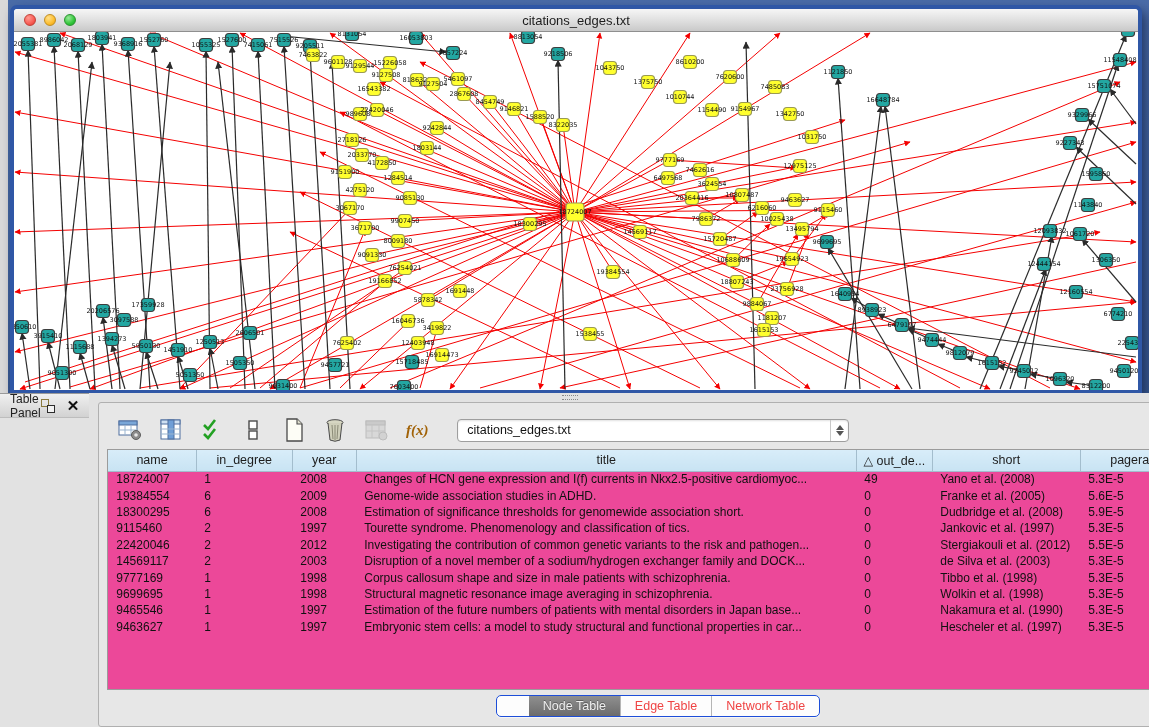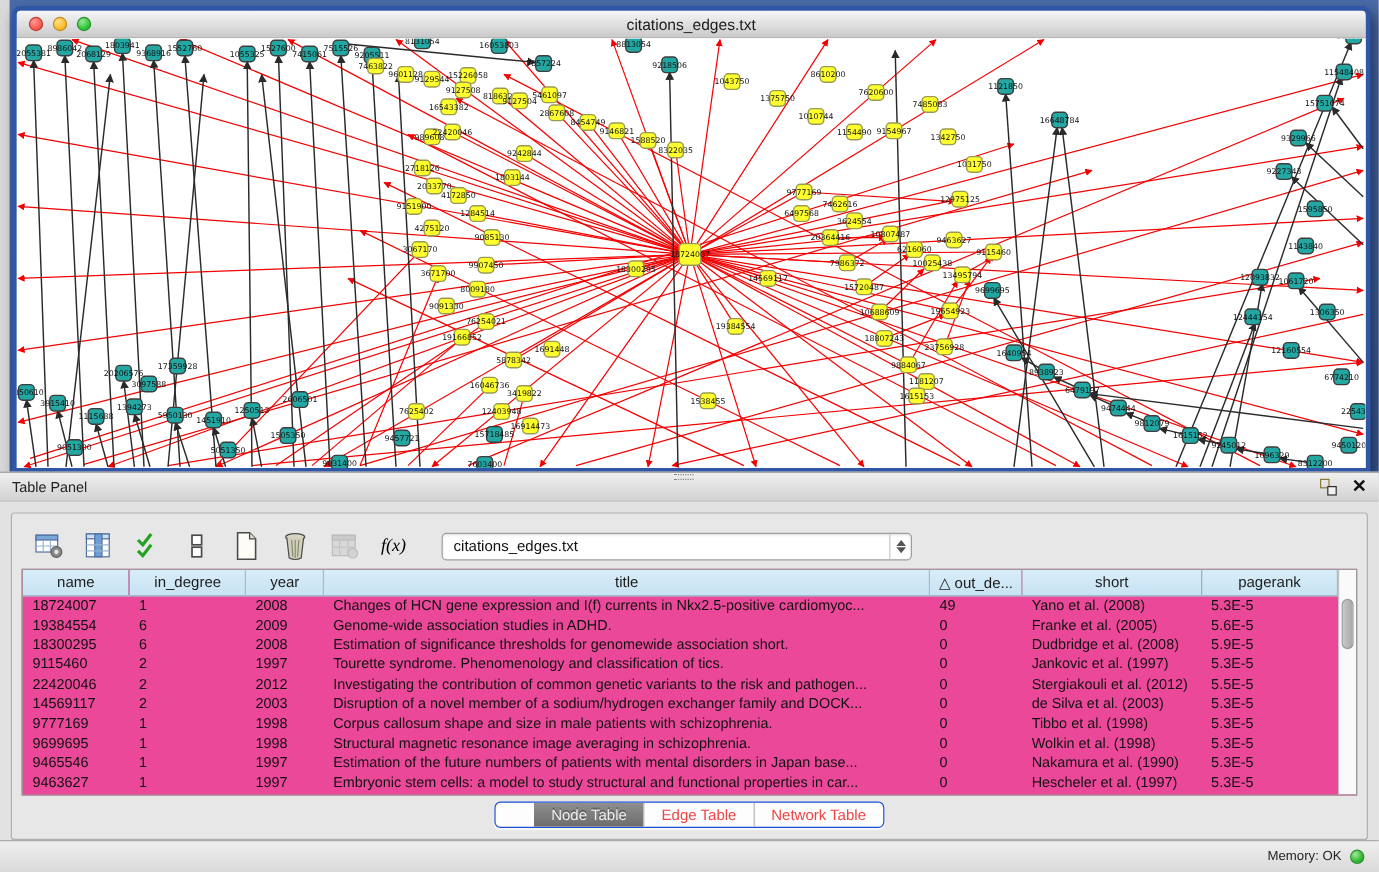--- a/index.html
+++ b/index.html
@@ -20,40 +20,40 @@
   .light { width:12px; height:12px; border-radius:50%; }
   .light.red    { background:radial-gradient(circle at 35% 30%,#ff9a92,#f85c54 60%,#d8372e); border:1px solid #c24138; }
   .light.yellow { background:radial-gradient(circle at 35% 30%,#ffe08a,#fdbd2e 60%,#e09c12); border:1px solid #c08e23; }
   .light.green  { background:radial-gradient(circle at 35% 30%,#9ae89a,#32c73a 60%,#1ba026); border:1px solid #2a9330; }
   .win-title { position:absolute; left:0; right:0; text-align:center; font-size:13px; color:#1d1d1d; }
   .net-canvas { position:relative; width:1124px; height:358px; background:#ffffff; overflow:hidden; }
   .net-canvas svg { display:block; width:100%; height:100%; }
 
   
   .panel { position:absolute; left:0; top:393px; width:1149px; height:334px;
-           background:#e2e2e2; display:flex; flex-direction:column; }
+           background:#e2e2e2; display:flex; flex-direction:row; }
   .panel-titlebar { height:25px; background:linear-gradient(180deg,#f0f0f0,#d2d2d2);
                     border-top:1px solid #9a9a9a; border-bottom:1px solid #bdbdbd;
                     display:flex; align-items:center; padding:0 10px; position:relative; }
   .panel-title { font-size:12px; color:#222; }
   .panel-grip { position:absolute; left:562px; top:1px; width:16px; height:5px;
                 border-top:1px dotted #888; border-bottom:1px dotted #888; }
   .panel-titlebar .right { margin-left:auto; display:flex; align-items:center; gap:12px; }
   .float-icon { position:relative; width:14px; height:14px; }
   .float-icon .back { position:absolute; left:0; top:0; width:8px; height:8px; border:1px solid #8a7a3e; }
   .float-icon .front { position:absolute; right:0; bottom:0; width:8px; height:8px; border:1.5px solid #2c2c2c; background:#f2f2f2; }
   .close-x { font-size:15px; font-weight:bold; color:#111; line-height:14px; cursor:default; }
 
   .panel-body { flex:1; padding:9px 9px 0 9px; display:flex; flex-direction:column; }
   .panel-frame { flex:1; border:1px solid #b0b0b0; border-radius:3px; background:#e7e7e7;
                  display:flex; flex-direction:column; padding:8px 8px 4px 8px; }
 
   .toolbar { height:38px; display:flex; align-items:center; gap:15px; padding-left:10px; }
   .tb-icon { width:26px; height:26px; display:flex; align-items:center; justify-content:center; }
-  .fx { font-family:"Liberation Serif", serif; font-style:italic; font-weight:normal; font-size:15px; color:#000000; }
+  .fx { font-family:"Liberation Serif", serif; font-style:italic; font-weight:bold; font-size:15px; color:#a16207; }
   .combo { margin-left:12px; width:392px; height:23px; background:#fff; border:1px solid #9e9e9e;
            border-radius:4px; display:flex; align-items:center; box-shadow:inset 0 1px 2px rgba(0,0,0,.12); }
   .combo-text { flex:1; font-size:12.5px; color:#111; padding-left:9px; }
   .combo-stepper { width:18px; height:100%; border-left:1px solid #c8c8c8; display:flex; flex-direction:column;
                    align-items:center; justify-content:center; gap:1px; }
   .combo-stepper .up    { width:0; height:0; border-left:4px solid transparent; border-right:4px solid transparent; border-bottom:5px solid #555; }
   .combo-stepper .down  { width:0; height:0; border-left:4px solid transparent; border-right:4px solid transparent; border-top:5px solid #555; }
 
   .table-wrap { flex:1; border:1px solid #9b9b9b; background:#ec4899; display:flex; overflow:hidden; }
   .grid { flex:1; }

